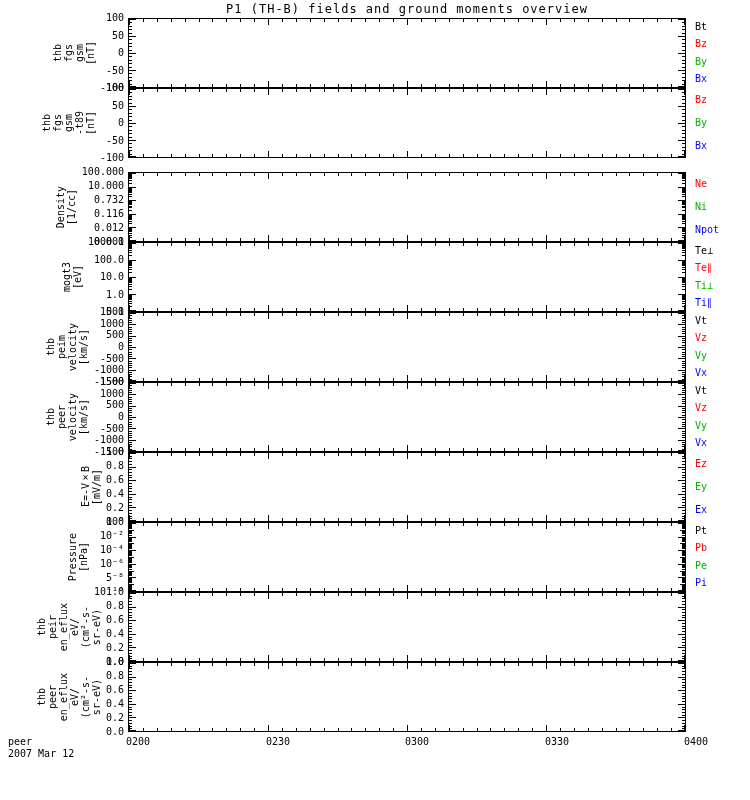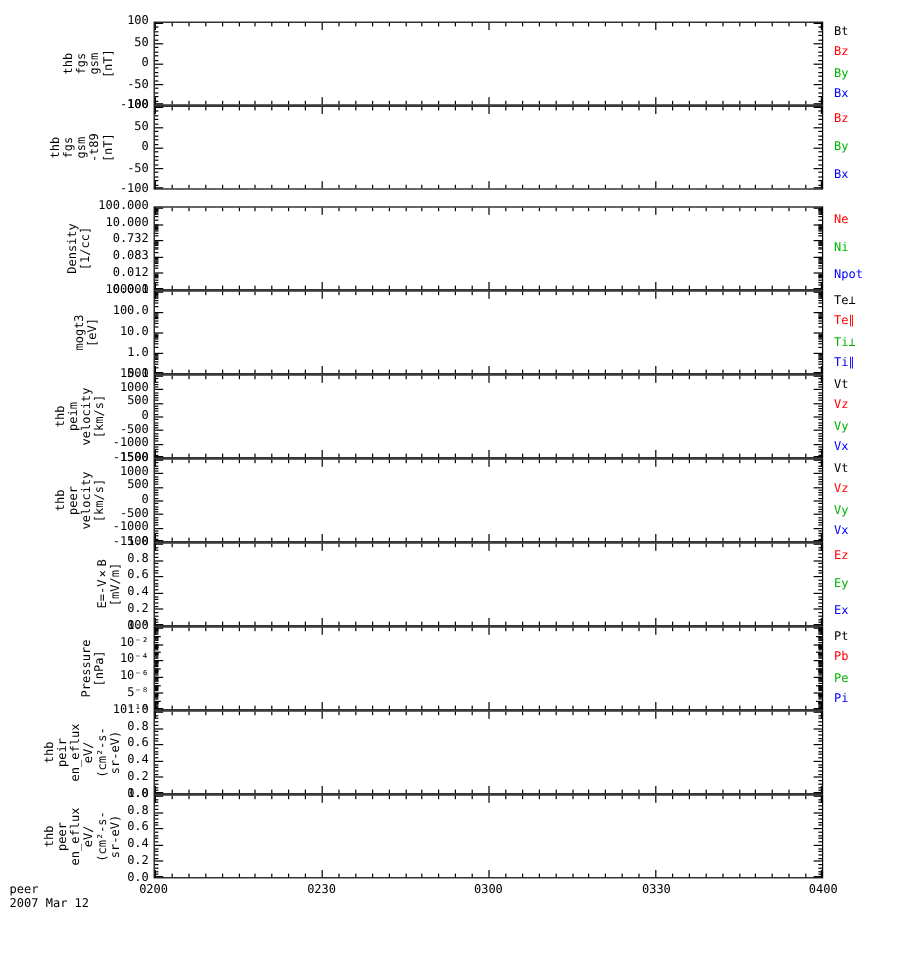--- a/index.html
+++ b/index.html
@@ -6,27 +6,28 @@
   .canvas{position:relative;width:750px;height:800px;background:#ffffff;color:#000;
           font-family:"DejaVu Sans Mono","DejaVu Sans",monospace;overflow:hidden;}
   .title{position:absolute;font-size:12px;line-height:14px;text-align:center;letter-spacing:1px;}
   .panel{position:absolute;border:1px solid #000;box-sizing:border-box;}
   .tick{position:absolute;background:#000;}
   .yticklab{position:absolute;left:0;width:124px;text-align:right;font-size:10px;line-height:10px;white-space:pre;}
   .plabel{position:absolute;display:flex;flex-direction:row;align-items:center;justify-content:flex-end;}
   .plabel span{display:block;writing-mode:vertical-rl;transform:rotate(180deg);
                font-size:10px;line-height:11px;white-space:nowrap;}
   .legend{position:absolute;left:695px;font-size:10px;line-height:10px;white-space:nowrap;}
-  .xticklab{position:absolute;width:44px;text-align:center;font-size:10px;line-height:11px;}
+  .xticklab{position:absolute;width:44px;text-align:right;font-size:10px;line-height:11px;}
   .footer{position:absolute;font-size:10px;line-height:12px;white-space:pre;}
 </style>
 </head>
 <body>
 
 <div class="canvas">
+  <div class="title" style="left:128px;top:2px;width:558px;">P1 (TH-B) fields and ground moments overview</div>
   <div id="plot">
       <div class="panel" style="left: 128px; top: 18px; width: 558px; height: 70px;">
         <div class="tick" style="left: 0px; width: 1px; height: 6px; top: 0px;"></div>
         <div class="tick" style="left: 0px; width: 1px; height: 6px; bottom: 0px;"></div>
         <div class="tick" style="left: 139px; width: 1px; height: 6px; top: 0px;"></div>
         <div class="tick" style="left: 139px; width: 1px; height: 6px; bottom: 0px;"></div>
         <div class="tick" style="left: 278px; width: 1px; height: 6px; top: 0px;"></div>
         <div class="tick" style="left: 278px; width: 1px; height: 6px; bottom: 0px;"></div>
         <div class="tick" style="left: 417px; width: 1px; height: 6px; top: 0px;"></div>
         <div class="tick" style="left: 417px; width: 1px; height: 6px; bottom: 0px;"></div>
@@ -475,21 +476,21 @@
         <div class="tick" style="top: 57px; height: 1px; width: 3px; left: 0px;"></div>
         <div class="tick" style="top: 57px; height: 1px; width: 3px; right: 0px;"></div>
         <div class="tick" style="top: 56px; height: 1px; width: 3px; left: 0px;"></div>
         <div class="tick" style="top: 56px; height: 1px; width: 3px; right: 0px;"></div>
         <div class="tick" style="top: 55px; height: 1px; width: 3px; left: 0px;"></div>
         <div class="tick" style="top: 55px; height: 1px; width: 3px; right: 0px;"></div>
       </div>
       <div class="yticklab" style="top: 167px;">100.000</div>
       <div class="yticklab" style="top: 181px;">10.000</div>
       <div class="yticklab" style="top: 195px;">0.732</div>
-      <div class="yticklab" style="top: 209px;">0.083</div>
+      <div class="yticklab" style="top: 209px;">0.116</div>
       <div class="yticklab" style="top: 223px;">0.012</div>
       <div class="yticklab" style="top: 237px;">0.001</div>
       <div class="plabel" style="left: 6px; width: 71px; top: 172px; height: 70px;">
         <span>Density</span>
         <span>[1/cc]</span>
       </div>
       <div class="legend" style="top: 179px; color: rgb(255, 0, 0);">Ne</div>
       <div class="legend" style="top: 202px; color: rgb(0, 180, 0);">Ni</div>
       <div class="legend" style="top: 225px; color: rgb(0, 0, 255);">Npot</div>
       <div class="panel" style="left: 128px; top: 242px; width: 558px; height: 70px;">

